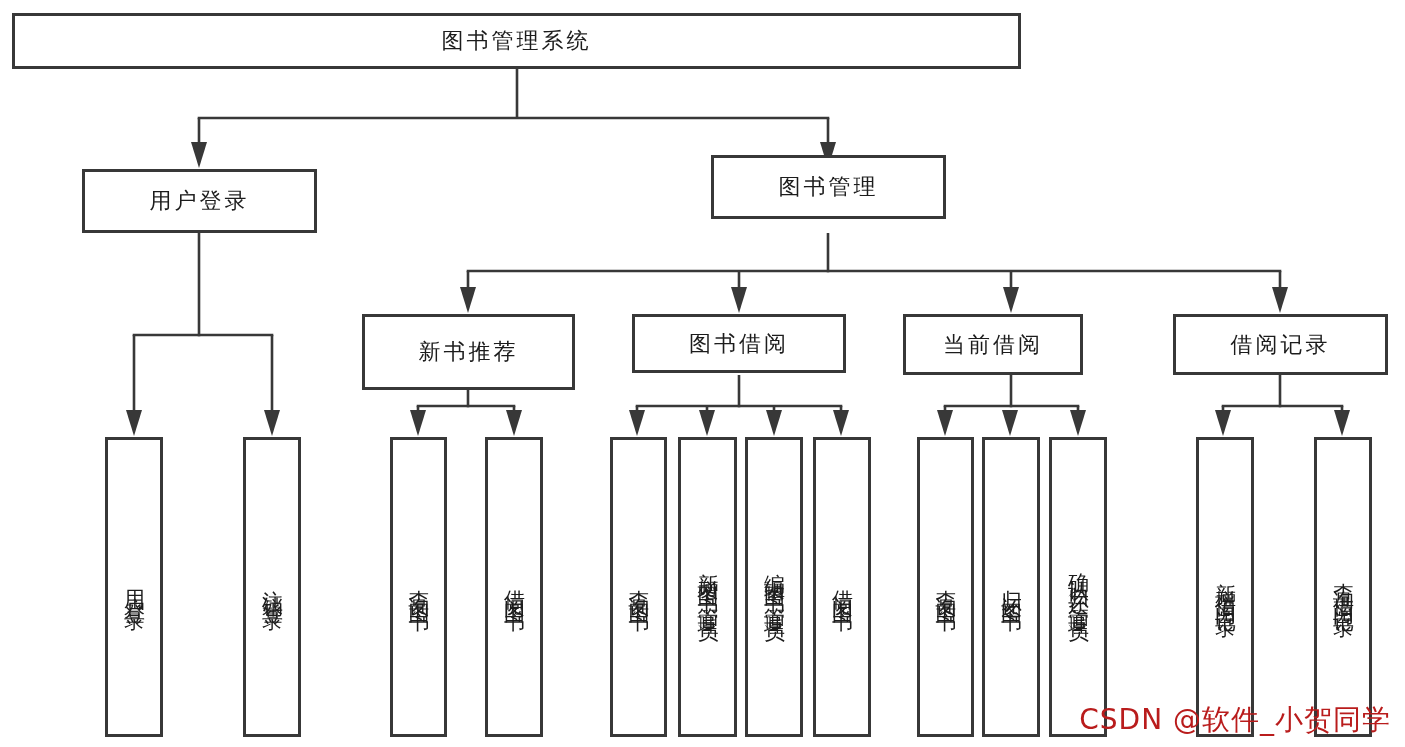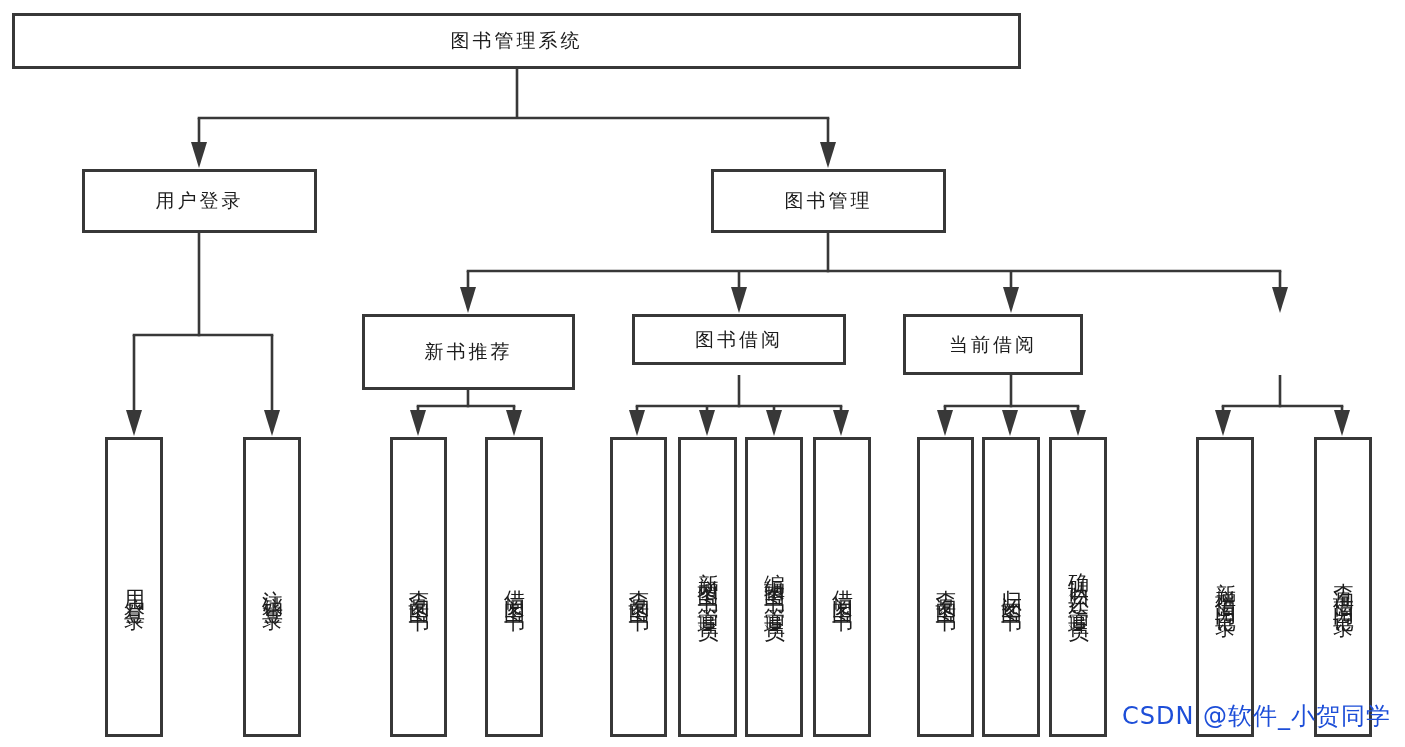--- a/index.html
+++ b/index.html
@@ -11,37 +11,37 @@
     overflow:hidden;
   }
   .wires{position:absolute;left:0;top:0;width:1405px;height:747px;}
   .node{
     position:absolute;
     box-sizing:border-box;
     border:3px solid #383838;
     background:#ffffff;
     display:flex;align-items:center;justify-content:center;
     color:#1c1c1c;
-    font-size:19px;
+    font-size:22px;
     letter-spacing:3px;
     white-space:nowrap;
   }
   .leaf{
     writing-mode:vertical-rl;
     text-orientation:mixed;
     letter-spacing:7px;
     font-size:21px;
     line-height:1;
     padding:6px 0;
   }
   .watermark{
     position:absolute;
-    right:14px;bottom:15px;
-    font-size:24px;
-    color:#1d4ed8;
+    right:14px;bottom:8px;
+    font-size:28px;
+    color:#b91c1c;
     letter-spacing:1px;
     pointer-events:none;
   }
 </style>
 </head>
 <body>
 
 <div class="stage">
 
   <svg class="wires" viewBox="0 0 1405 747" xmlns="http://www.w3.org/2000/svg">
@@ -112,25 +112,26 @@
       <polygon points="1078,436 1070,410 1086,410"></polygon>
 
       <polygon points="1223,436 1215,410 1231,410"></polygon>
       <polygon points="1342,436 1334,410 1350,410"></polygon>
     </g>
   </svg>
 
   <div class="node" style="left:12px;top:13px;width:1009px;height:56px;">图书管理系统</div>
 
   <div class="node" style="left:82px;top:169px;width:235px;height:64px;">用户登录</div>
-  <div class="node" style="left:711px;top:169px;width:235px;height:64px;">图书管理</div>
+  <div class="node" style="left:711px;top:155px;width:235px;height:64px;">图书管理</div>
 
   <div class="node" style="left:362px;top:314px;width:213px;height:76px;">新书推荐</div>
-  <div class="node" style="left:632px;top:314px;width:214px;height:51px;">图书借阅</div>
+  <div class="node" style="left:632px;top:314px;width:214px;height:59px;">图书借阅</div>
   <div class="node" style="left:903px;top:314px;width:180px;height:61px;">当前借阅</div>
+  <div class="node" style="left:1173px;top:314px;width:215px;height:61px;">借阅记录</div>
 
   <div class="node leaf" style="left:105px;top:437px;width:58px;height:300px;">用户登录</div>
   <div class="node leaf" style="left:243px;top:437px;width:58px;height:300px;">注销登录</div>
 
   <div class="node leaf" style="left:390px;top:437px;width:57px;height:300px;">查询图书</div>
   <div class="node leaf" style="left:485px;top:437px;width:58px;height:300px;">借阅图书</div>
 
   <div class="node leaf" style="left:610px;top:437px;width:57px;height:300px;">查询图书</div>
   <div class="node leaf" style="left:678px;top:437px;width:59px;height:300px;">新增图书（管理员）</div>
   <div class="node leaf" style="left:745px;top:437px;width:58px;height:300px;">编辑图书（管理员）</div>

